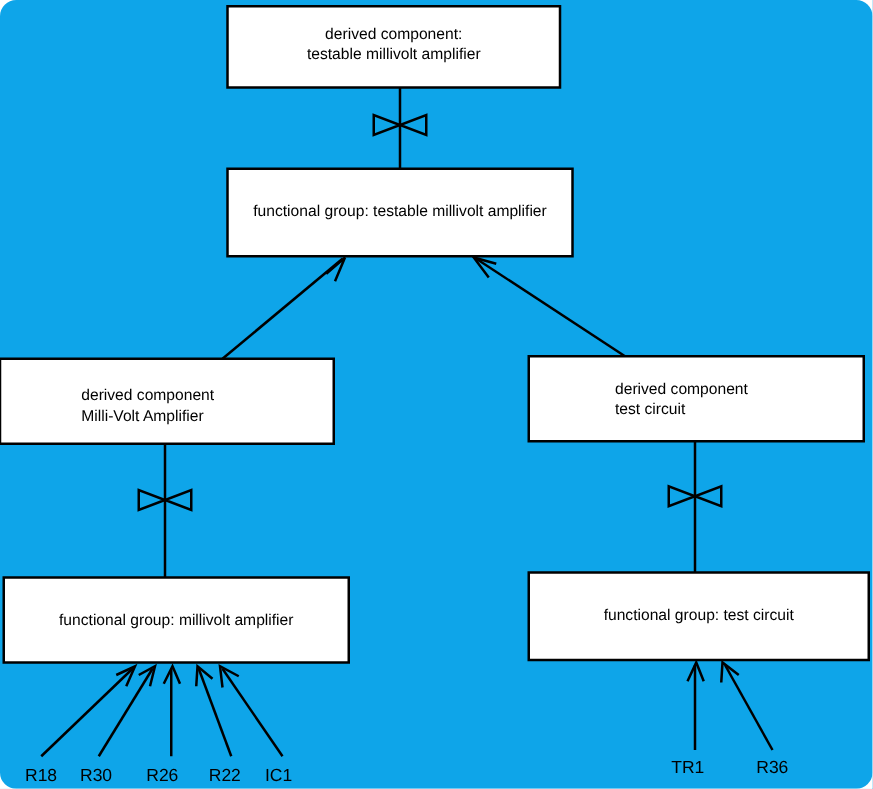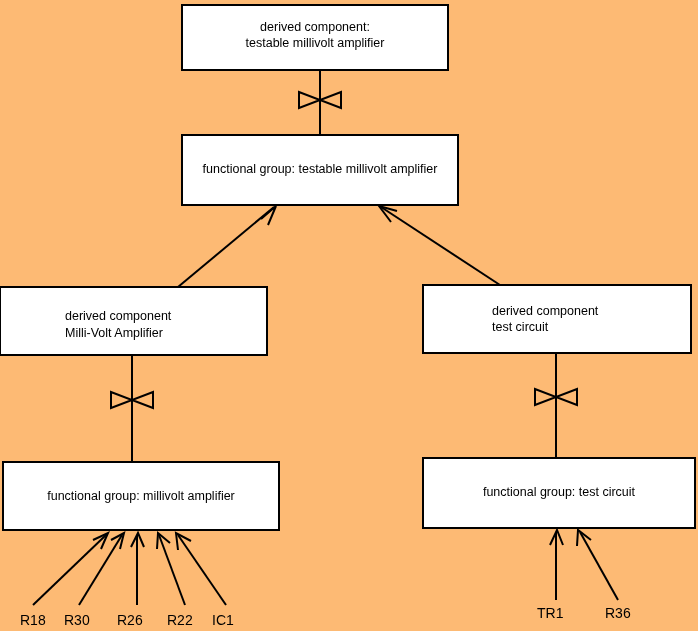--- a/index.html
+++ b/index.html
@@ -10,21 +10,22 @@
   body {
     width: 698px;
     height: 631px;
     font-family: "Liberation Sans", sans-serif;
     overflow: hidden;
   }
   #diagram-root {
     position: relative;
     width: 698px;
     height: 631px;
-    background: #fdba74;
+    background: #0ea5e9;
+    border-radius: 13px;
   }
   svg#diagram-canvas {
     display: block;
     width: 698px;
     height: 631px;
   }
   .node-box {
     fill: #ffffff;
     stroke: #000000;
     stroke-width: 2;

